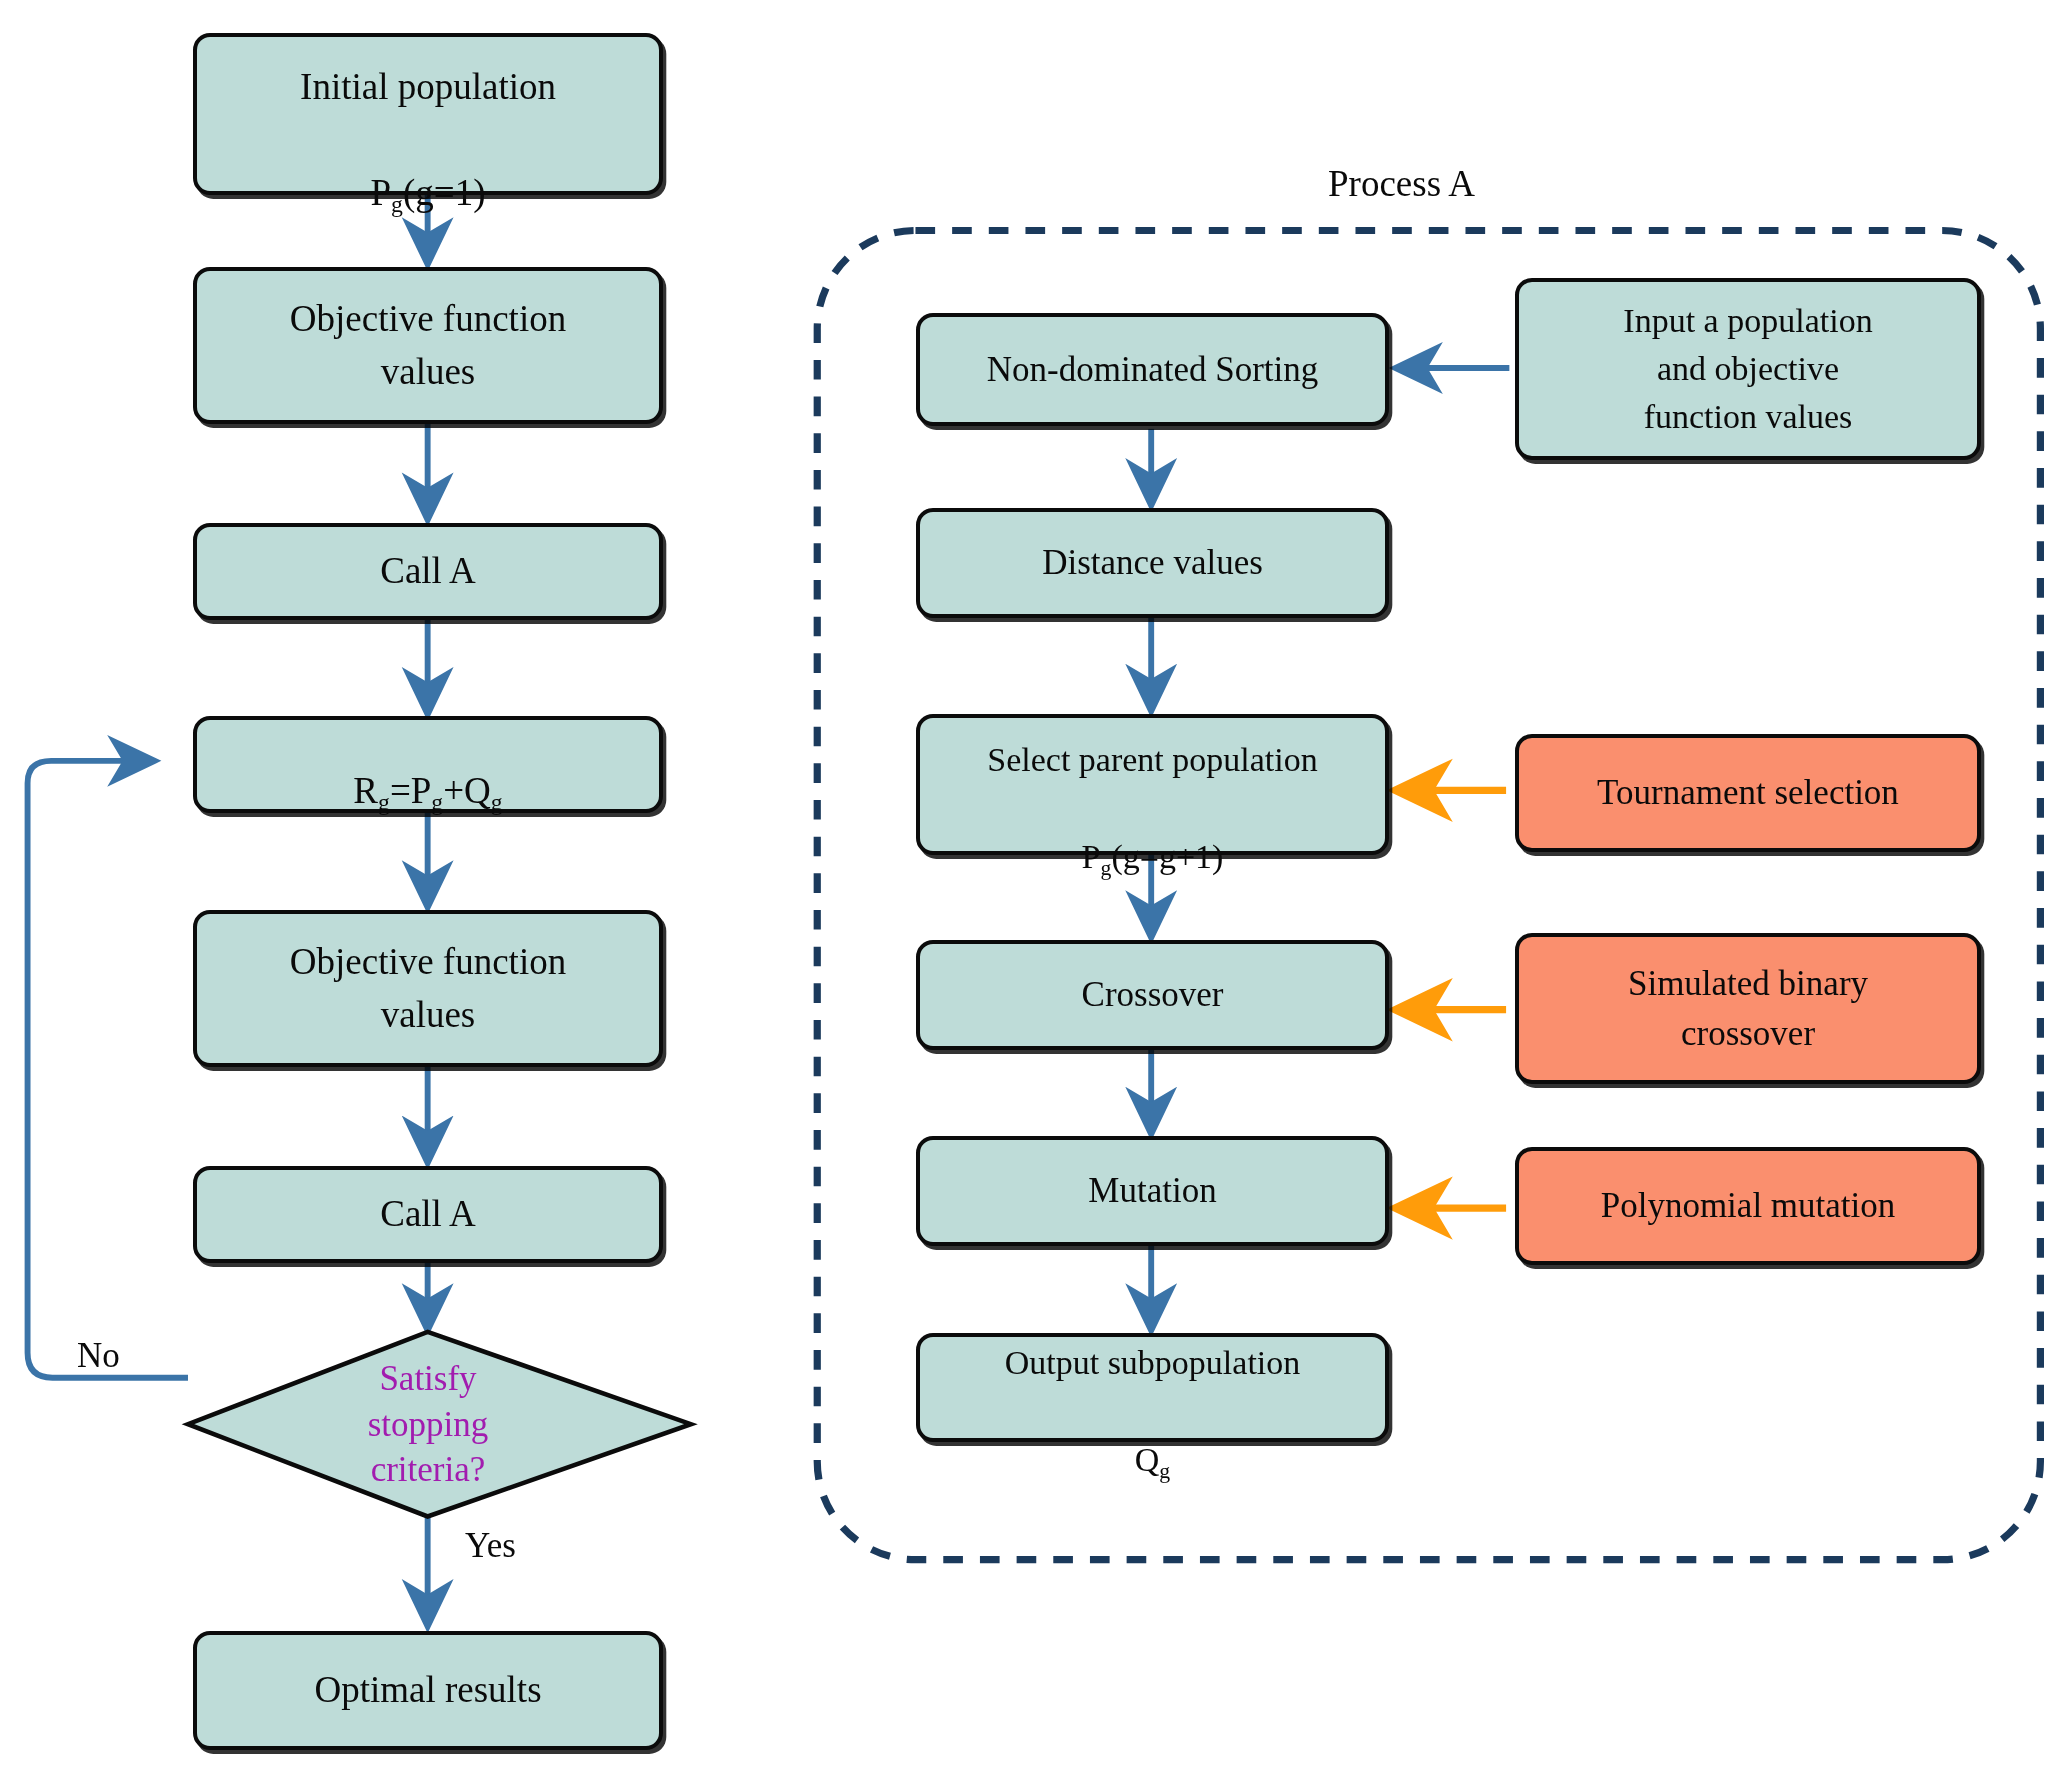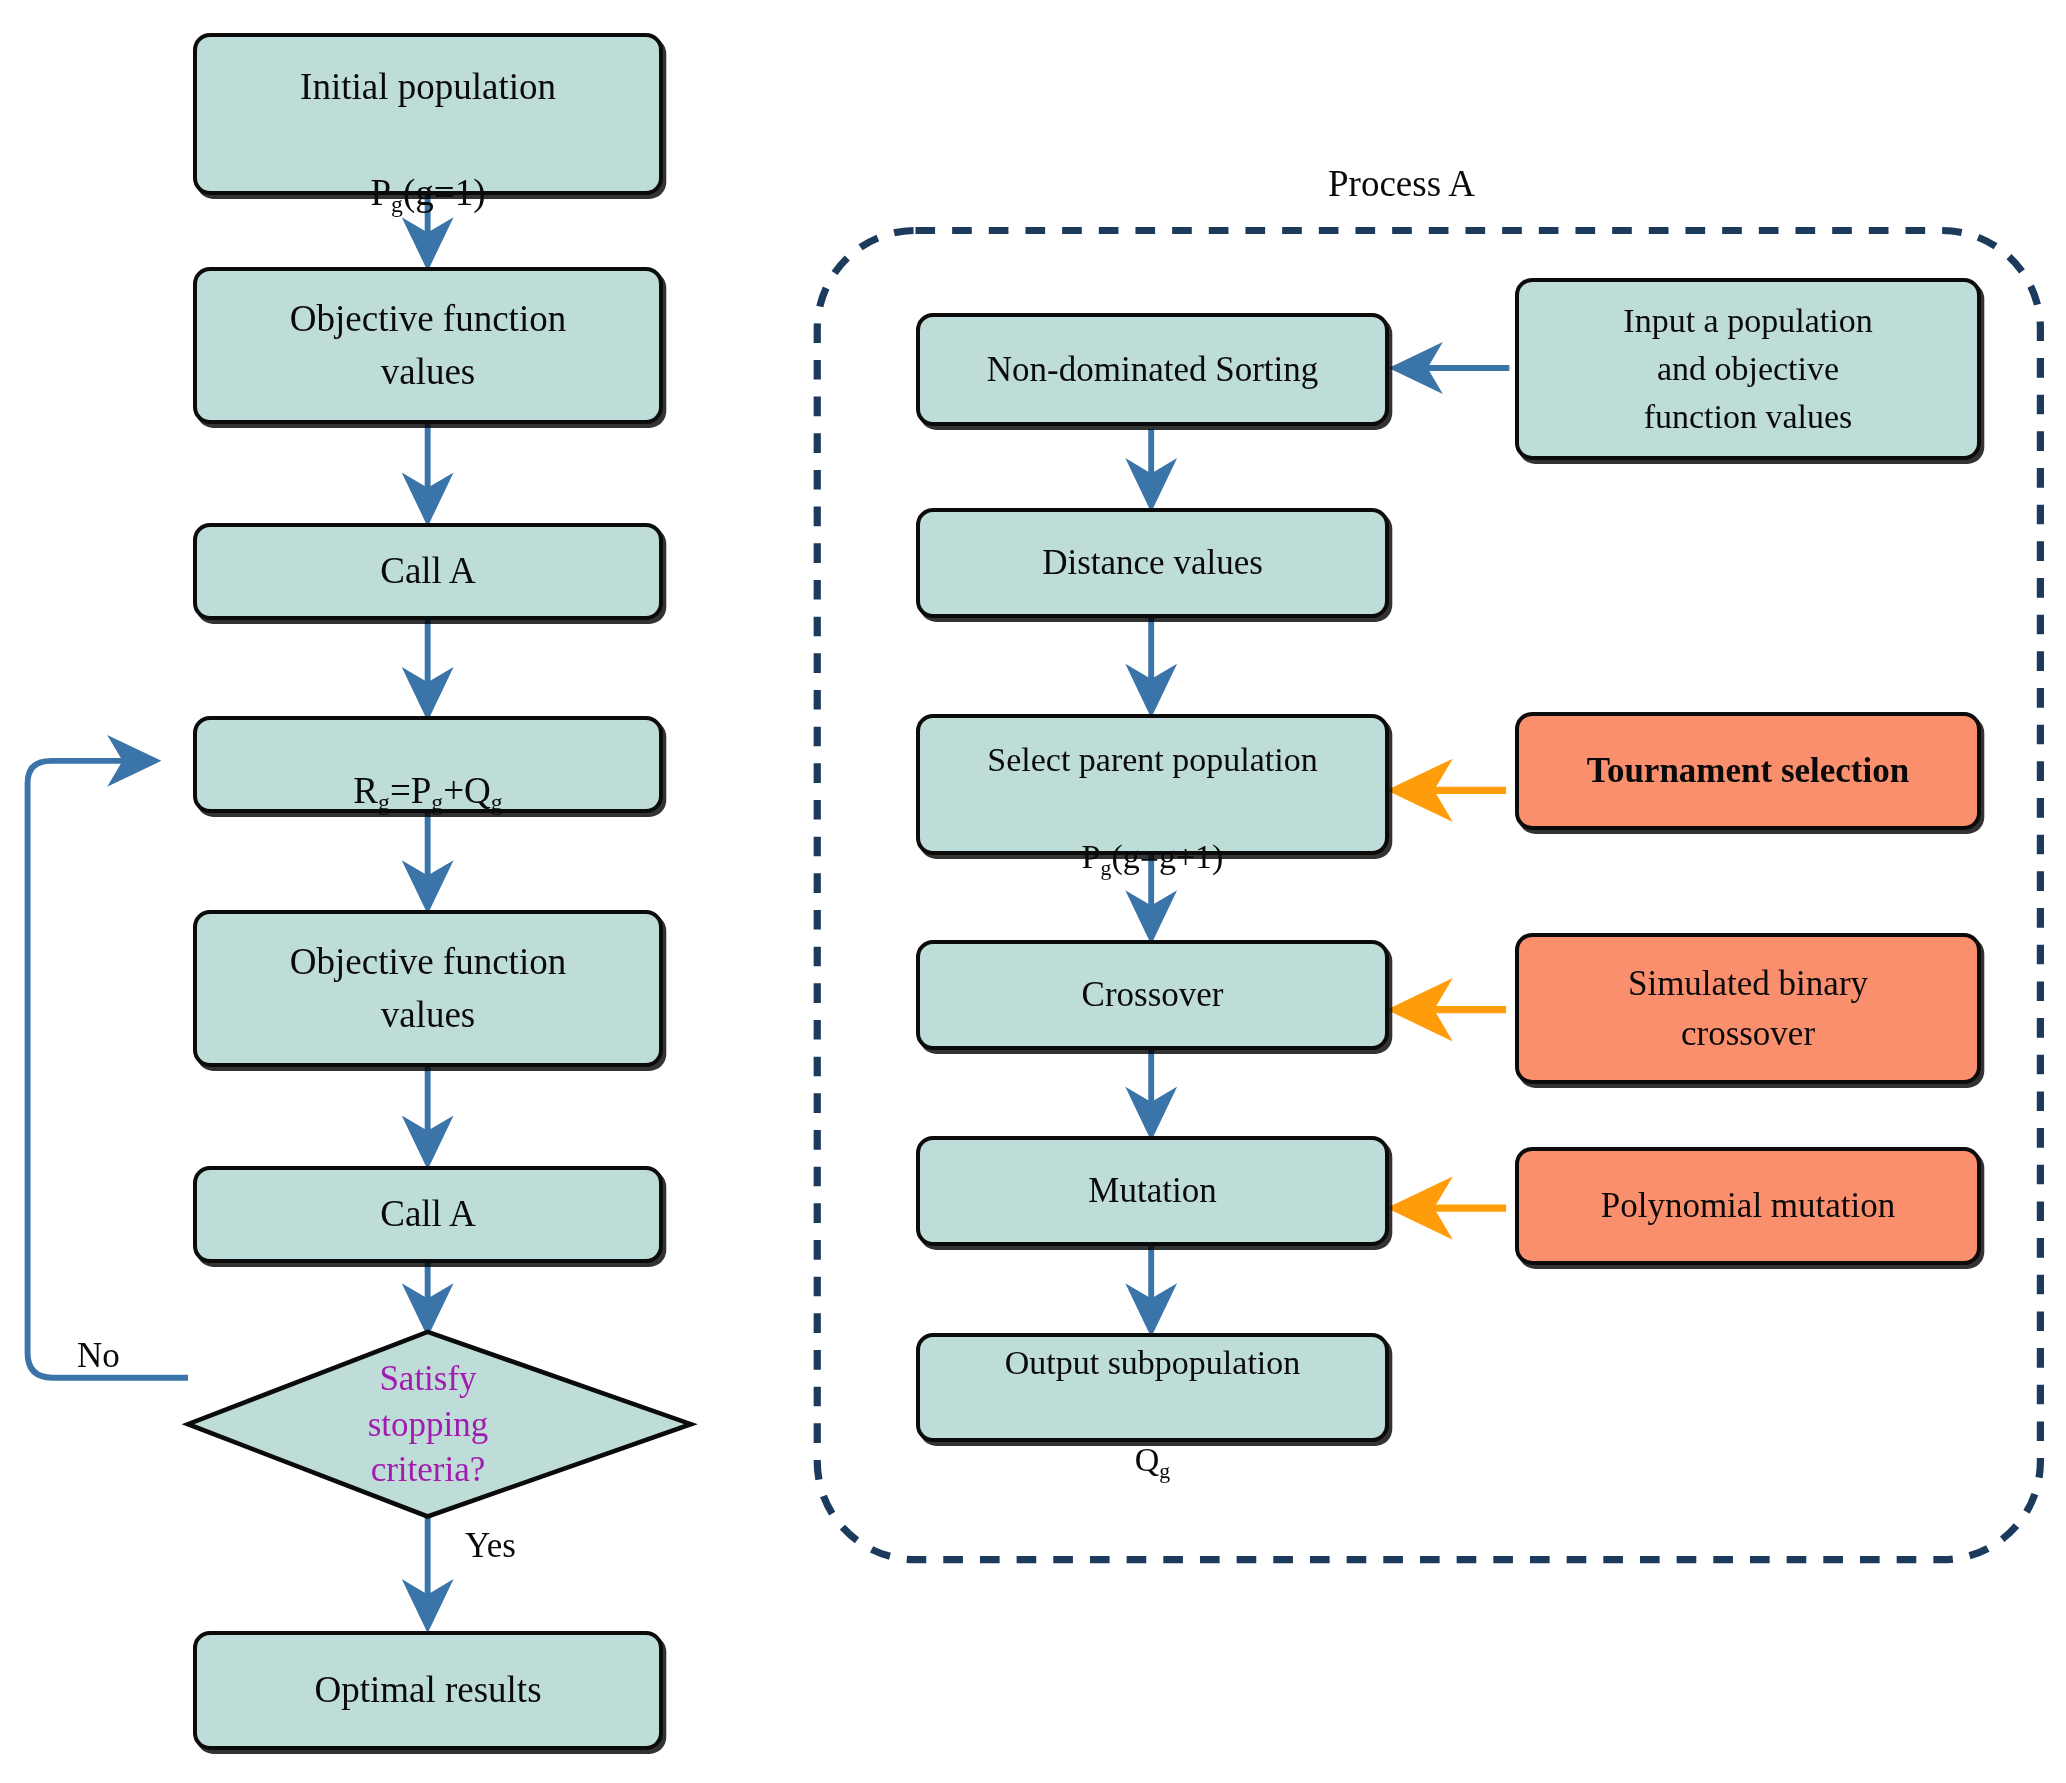--- a/index.html
+++ b/index.html
@@ -197,21 +197,21 @@
     <span class="node-label">Mutation</span>
   </div>
 
   <div class="node-box node-teal" style="left:916px; top:1333px; width:473px; height:109px; font-size:34px;">
     <span class="node-label">
       <span>Output subpopulation</span><br>
       <span>Q</span><sub>g</sub>
     </span>
   </div>
 
-  <div class="node-box node-salmon" style="left:1515px; top:712px; width:466px; height:118px; font-size:35px;font-weight:bold;">
+  <div class="node-box node-salmon" style="left:1515px; top:734px; width:466px; height:118px; font-size:35px;">
     <span class="node-label">Tournament selection</span>
   </div>
 
   <div class="node-box node-salmon" style="left:1515px; top:933px; width:466px; height:151px; font-size:35px;">
     <span class="node-label">Simulated binary
 crossover</span>
   </div>
 
   <div class="node-box node-salmon" style="left:1515px; top:1147px; width:466px; height:118px; font-size:35px;">
     <span class="node-label">Polynomial mutation</span>

